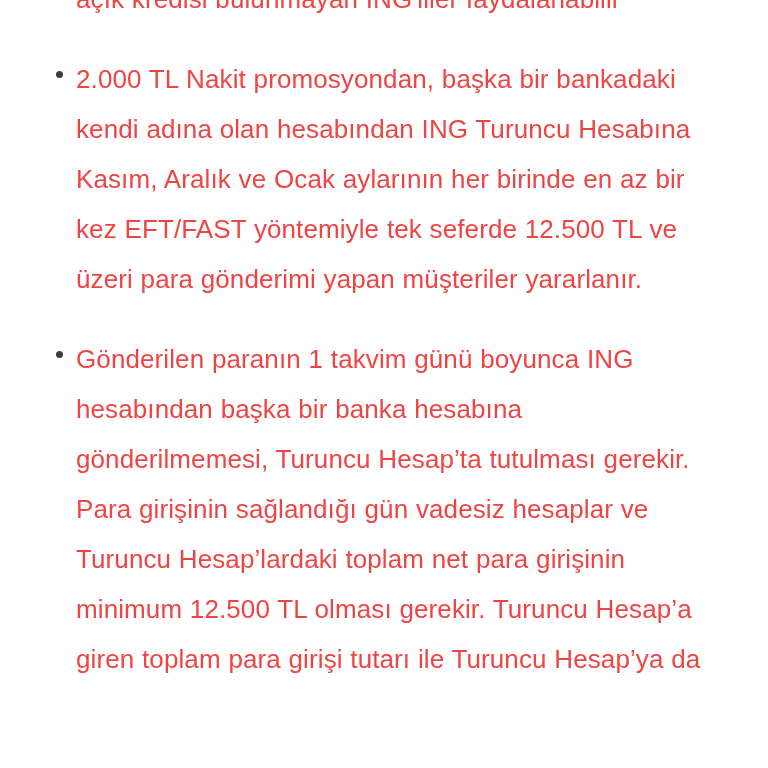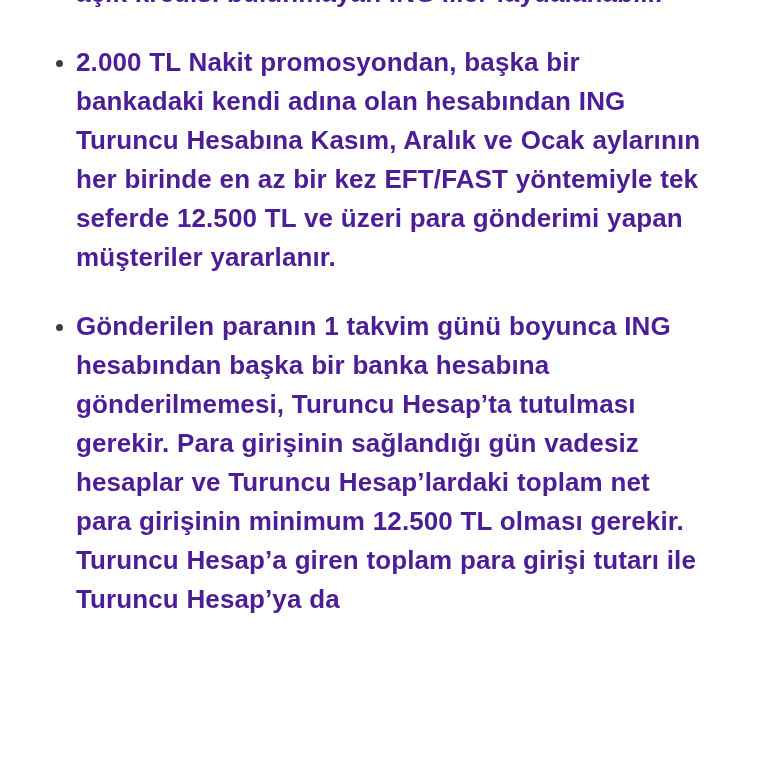--- a/index.html
+++ b/index.html
@@ -36,24 +36,24 @@
   .terms-list {
     list-style: none;
     margin: 0;
     padding: 0;
   }
 
   .term-item {
     position: relative;
     margin: 0 0 30px 0;
     padding: 0 62px 0 76px;
-    color: #4c1d95;
+    color: #ef4444;
     font-size: 26px;
-    line-height: 39px;
-    font-weight: 700;
+    line-height: 50px;
+    font-weight: 400;
     letter-spacing: 0.1px;
     word-spacing: 0.4px;
   }
 
   .term-item:last-child {
     margin-bottom: 13px;
   }
 
   
   .term-item.continuation {

